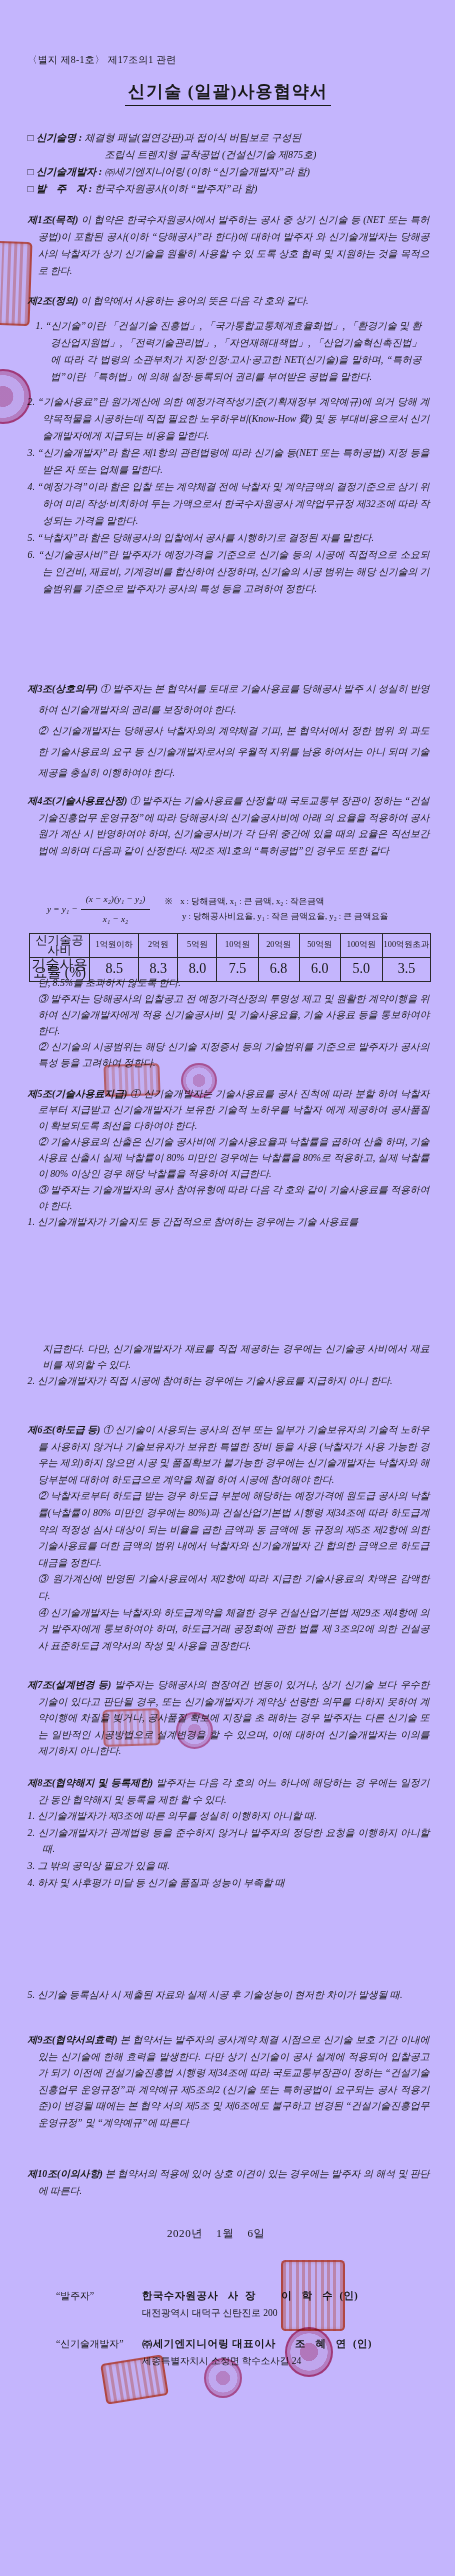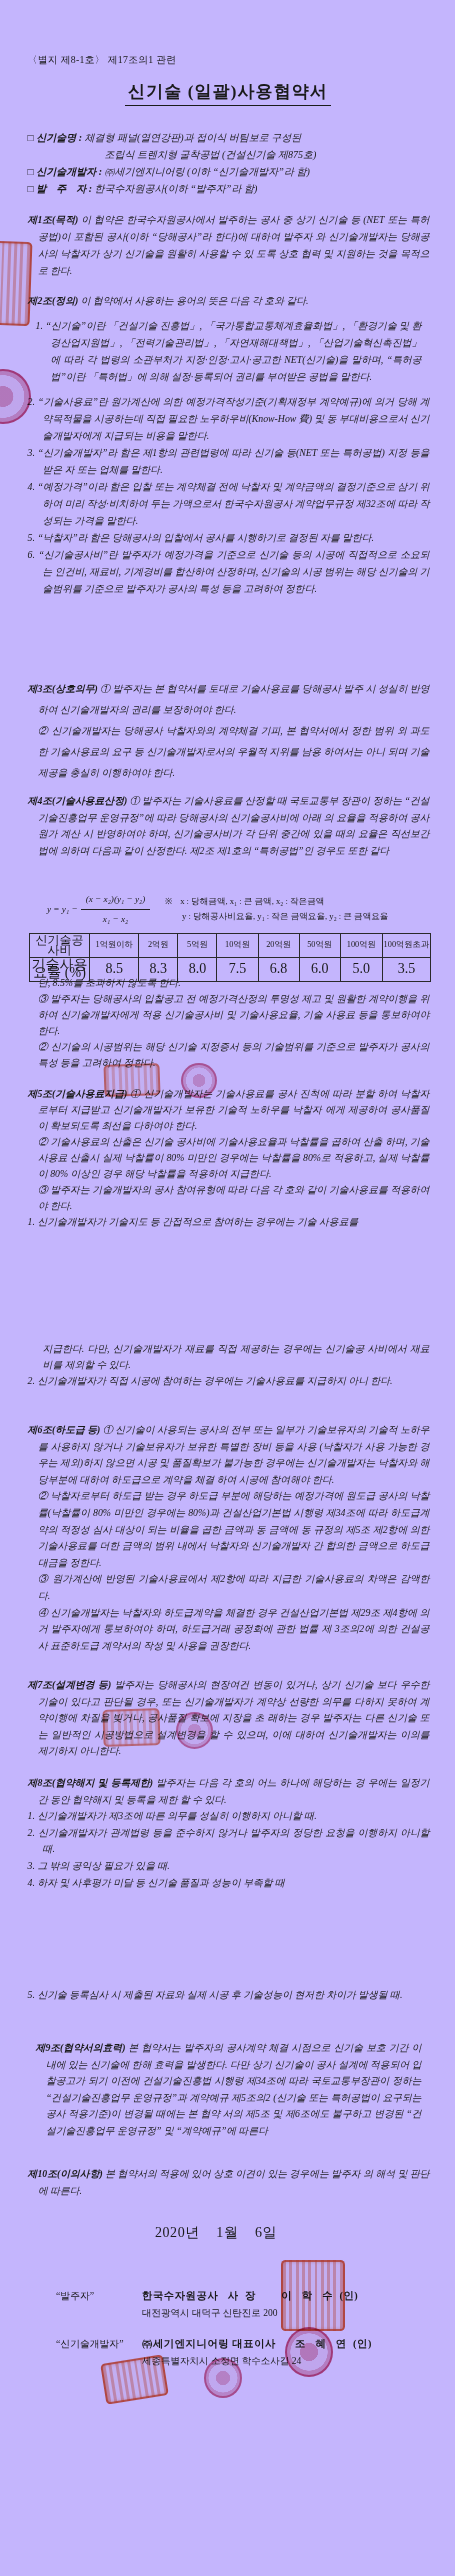--- a/index.html
+++ b/index.html
@@ -40,21 +40,21 @@
     font-size:8.3px;line-height:10.3px;padding:1.1px 0.6px;}
   table.rate tr.hrow td{height:12.6px;}
   table.rate tr.vrow td{height:20.7px;font-size:14px;}
   table.rate td.corner{font-size:12px;}
   table.rate td.rlabel{font-size:7.7px;line-height:8.6px;}
   
   .sigrow{display:flex;}
   .siglab{width:86px;font-size:9.8px;}
   .sigtx{font-size:10.3px;font-weight:bold;letter-spacing:0.6px;}
   .sigaddr{font-size:9.5px;}
-  .datex{width:432px;text-align:center;font-size:14px;letter-spacing:0.6px;}
+  .datex{width:432px;text-align:center;font-size:11px;letter-spacing:0.6px;}
   
   .stamp{mix-blend-mode:multiply;pointer-events:none;}
   .stampO{
     border:2.9px solid rgba(225,77,40,.8);border-radius:4.6px;
     background:repeating-linear-gradient(90deg,rgba(225,77,40,.38) 0 2.9px,rgba(225,77,40,.05) 2.9px 6.3px);
     box-shadow:inset 0 0 3.4px rgba(225,77,40,.35);
   }
   .stampP{
     border:2.3px solid rgba(199,48,98,.75);border-radius:50%;
     background:radial-gradient(circle,rgba(199,48,98,.42) 0 28%,rgba(199,48,98,.1) 29% 58%,rgba(199,48,98,.38) 59% 100%);
@@ -199,21 +199,21 @@
     <p class="item" style="margin:0;">2. 신기술개발자가 관계법령 등을 준수하지 않거나 발주자의 정당한 요청을 이행하지 아니할 때.</p>
     <p class="item" style="margin:0;">3. 그 밖의 공익상 필요가 있을 때.</p>
     <p class="item" style="margin:0;">4. 하자 및 사후평가 미달 등 신기술 품질과 성능이 부족할 때</p>
   </div>
 
   <div class="abs blk just" style="top:1987px;">
     <p class="item" style="margin:0;">5. 신기술 등록심사 시 제출된 자료와 실제 시공 후 기술성능이 현저한 차이가 발생될 때.</p>
   </div>
 
   <div class="abs blk just" style="top:2032px;">
-    <p class="hang" style="margin:8px;"><b>제9조(협약서의효력)</b> <span>본 협약서는 발주자의 공사계약 체결 시점으로 신기술 보호 기간 이내에 있는 신기술에 한해 효력을 발생한다. 다만 상기 신기술이 공사 설계에 적용되어 입찰공고가 되기 이전에 건설기술진흥법 시행령 제34조에 따라 국토교통부장관이 정하는 “건설기술진흥업무 운영규정”과 계약예규 제5조의2 (신기술 또는 특허공법이 요구되는 공사 적용기준)이 변경될 때에는 본 협약 서의 제5조 및 제6조에도 불구하고 변경된 “건설기술진흥업무 운영규정” 및 “계약예규”에 따른다</span></p>
+    <p class="hang" style="margin:0;"><b>제9조(협약서의효력)</b> <span>본 협약서는 발주자의 공사계약 체결 시점으로 신기술 보호 기간 이내에 있는 신기술에 한해 효력을 발생한다. 다만 상기 신기술이 공사 설계에 적용되어 입찰공고가 되기 이전에 건설기술진흥법 시행령 제34조에 따라 국토교통부장관이 정하는 “건설기술진흥업무 운영규정”과 계약예규 제5조의2 (신기술 또는 특허공법이 요구되는 공사 적용기준)이 변경될 때에는 본 협약 서의 제5조 및 제6조에도 불구하고 변경된 “건설기술진흥업무 운영규정” 및 “계약예규”에 따른다</span></p>
   </div>
 
   <div class="abs blk just" style="top:2166px;">
     <p class="hang" style="margin:0;"><b>제10조(이의사항)</b> <span>본 협약서의 적용에 있어 상호 이견이 있는 경우에는 발주자 의 해석 및 판단에 따른다.</span></p>
   </div>
 
   <div class="abs datex pre" style="top:2225px;left:0;">2020년    1월    6일</div>
 
   <div class="abs sigrow" style="top:2288px;left:56px;width:379px;">
     <div class="siglab pre">“발주자”</div>

